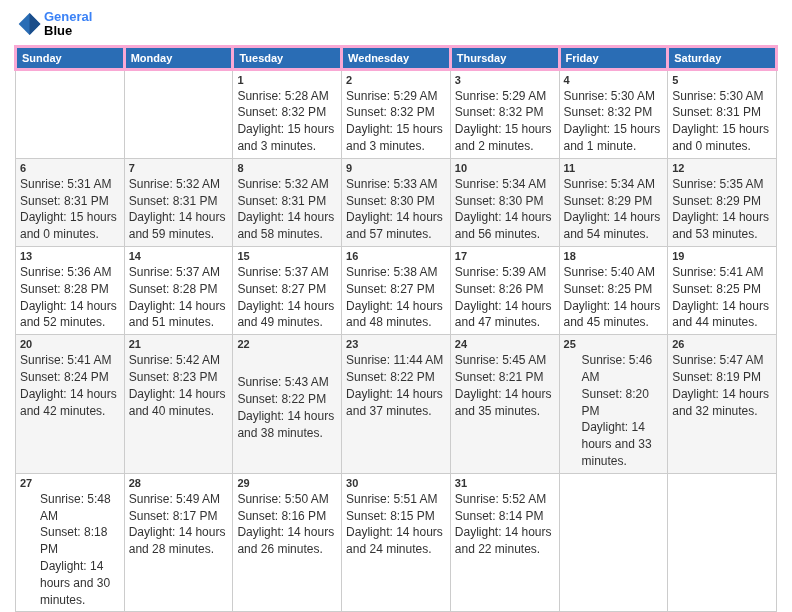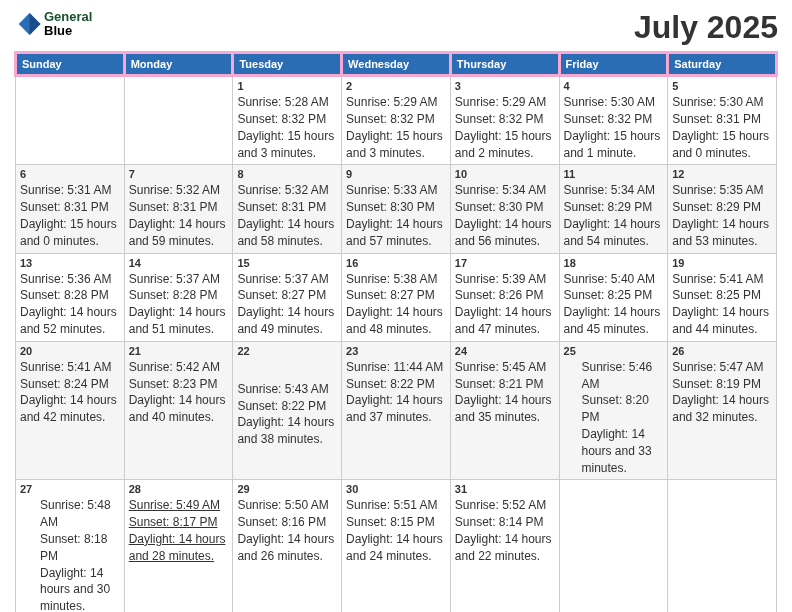--- a/index.html
+++ b/index.html
@@ -29,21 +29,21 @@
       gap: 2px;
     }
     .logo-text {
       display: flex;
       flex-direction: column;
       line-height: 1.1;
     }
     .logo-general {
       font-size: 13px;
       font-weight: bold;
-      color: #14532d;
+      color: #3b82f6;
     }
     .logo-blue {
       font-size: 13px;
       font-weight: bold;
       color: #000000;
     }
     .logo-icon {
       width: 28px;
       height: 28px;
     }
@@ -114,21 +114,20 @@
         <polygon points="20,4 34,18 20,32 6,18" fill="#2a6db5"></polygon>
         <polygon points="20,4 34,18 20,32" fill="#1a4d8a"></polygon>
         <polygon points="14,10 28,10 28,26 14,26" fill="none"></polygon>
       </svg>
       <div class="logo-text">
         <span class="logo-general">General</span>
         <span class="logo-blue">Blue</span>
       </div>
     </div>
     <div class="title-block">
-      <div class="main-title">July 2025</div>
     </div>
   </div>
 
   <table class="calendar-table">
     <thead>
       <tr>
 
       <th>Sunday</th>
           <th>Monday</th>
           <th>Tuesday</th>
@@ -307,21 +306,21 @@
         </tr>
         <tr>
           <td>
             <span class="day-number">27</span>
             <div class="day-info" style="white-space: pre-line; margin-left: 20px;">Sunrise: 5:48 AM
 Sunset: 8:18 PM
 Daylight: 14 hours and 30 minutes.</div>
           </td>
           <td>
             <span class="day-number">28</span>
-            <div class="day-info" style="white-space: pre-line; text-decoration: underline;">Sunrise: 5:49 AM
+            <div class="day-info" style="white-space: pre-line;">Sunrise: 5:49 AM
 Sunset: 8:17 PM
 Daylight: 14 hours and 28 minutes.</div>
           </td>
           <td>
             <span class="day-number">29</span>
             <div class="day-info" style="white-space: pre-line;">Sunrise: 5:50 AM
 Sunset: 8:16 PM
 Daylight: 14 hours and 26 minutes.</div>
           </td>
           <td>

